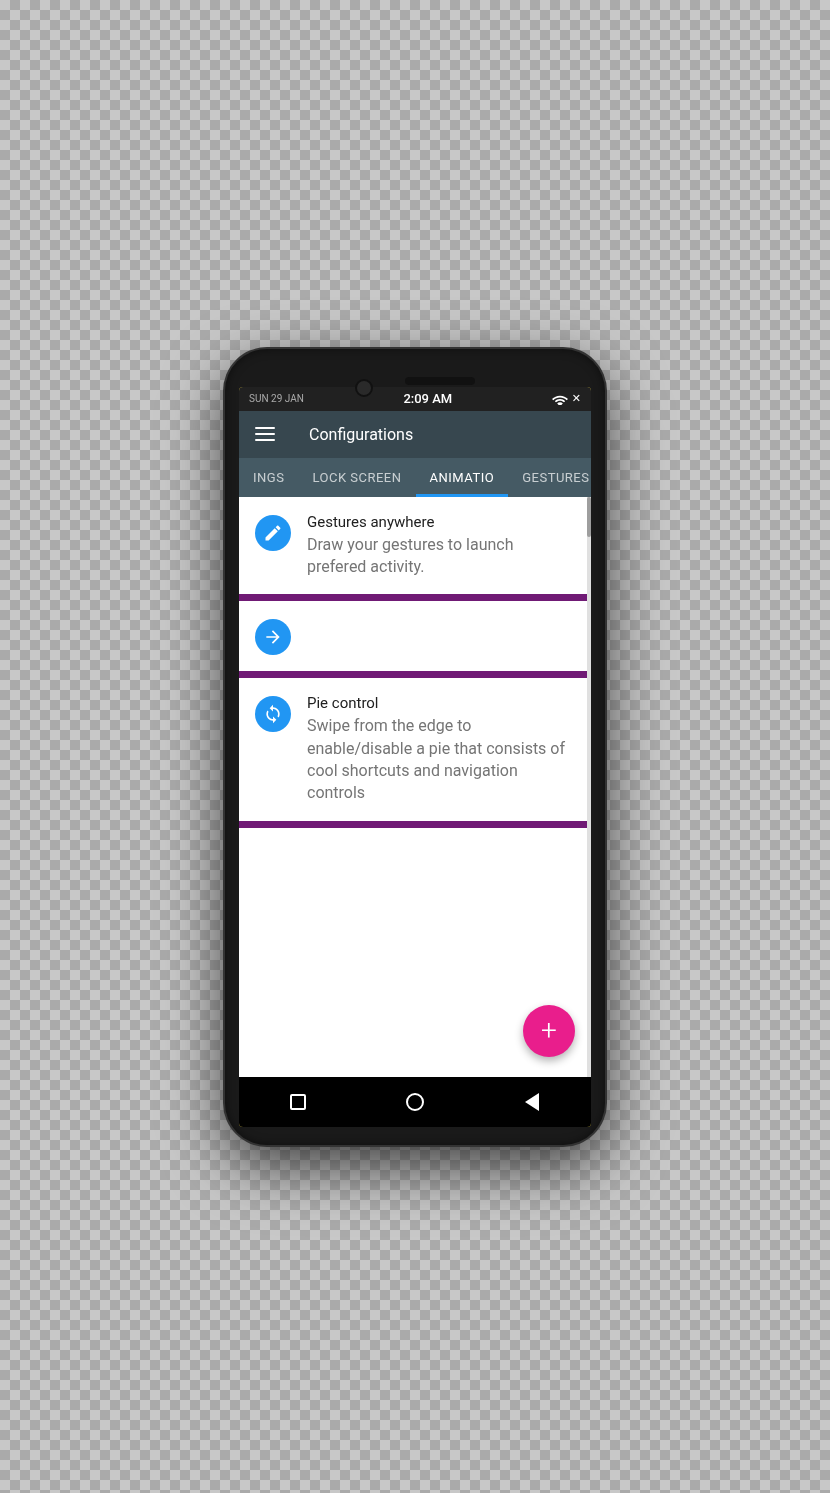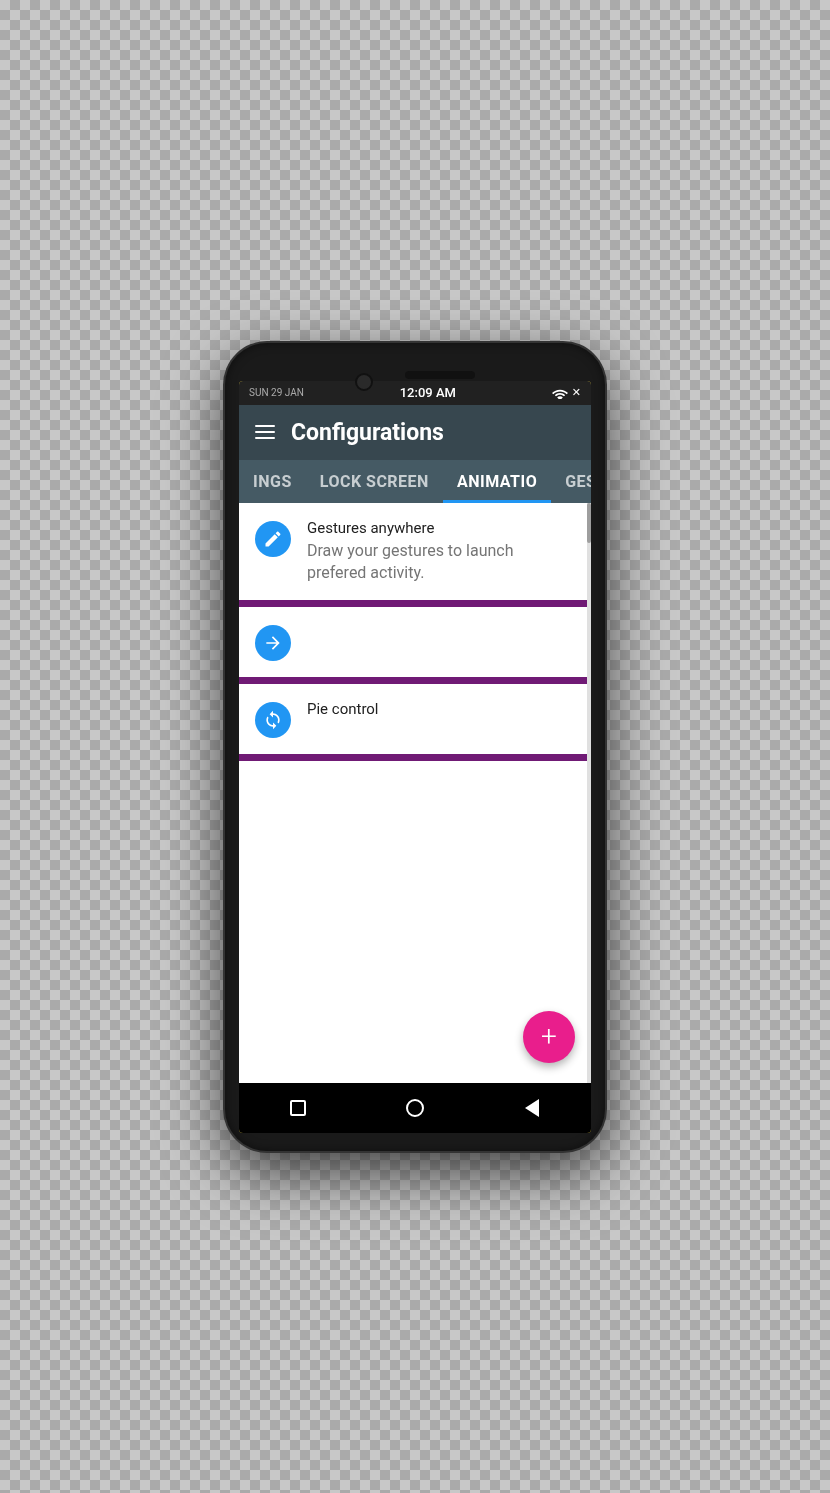--- a/index.html
+++ b/index.html
@@ -123,37 +123,38 @@
 
     .hamburger span {
       display: block;
       width: 20px;
       height: 2px;
       background: white;
       border-radius: 1px;
     }
 
     .app-bar-title {
-      font-size: 23px;
-      font-weight: bold;
-      color: white;
+      font-size: 16px;
+      font-weight: normal;
+      color: white;
+      margin-left: 18px;
     }
 
     
     .tab-bar {
       background: #455a64;
       display: flex;
       overflow: hidden;
     }
 
     .tab-item {
       padding: 12px 14px;
       color: rgba(255,255,255,0.7);
-      font-size: 16px;
-      font-weight: 700;
+      font-size: 13px;
+      font-weight: 400;
       letter-spacing: 0.5px;
       cursor: pointer;
       white-space: nowrap;
       position: relative;
     }
 
     .tab-item.active {
       color: white;
     }
 
@@ -327,21 +328,21 @@
     }
   </style>
 </head>
 <body>
 
 <div class="phone-outer">
   <div class="phone-screen">
 
     <div class="status-bar">
       <span class="status-bar-left">SUN 29 JAN</span>
-      <span class="status-bar-center">12:09 AM</span>
+      <span class="status-bar-center">2:09 AM</span>
       <div class="status-bar-right">
         <svg class="wifi-icon" viewBox="0 0 24 18" fill="white">
           <path d="M12 4C7.31 4 3.07 5.9 0 9l2 2c2.54-2.54 6.05-4.12 10-4.12s7.46 1.58 10 4.12l2-2C21.04 5.9 16.78 4 12 4zm0 5c-3.06 0-5.8 1.24-7.79 3.24L6 14c1.54-1.54 3.67-2.5 6-2.5s4.46.96 6 2.5l1.79-1.76C17.8 10.24 15.06 9 12 9zm0 5c-1.66 0-3.16.67-4.24 1.76L12 20l4.24-4.24C15.16 14.67 13.66 14 12 14z"></path>
         </svg>
         <span class="x-mark">✕</span>
       </div>
     </div>
 
     <div class="app-bar">
       <div class="hamburger">
@@ -393,20 +394,21 @@
       </div>
 
       <div class="settings-item">
         <div class="settings-item-icon">
           <svg viewBox="0 0 24 24">
             <path d="M12 4V1L8 5l4 4V6c3.31 0 6 2.69 6 6 0 1.01-.25 1.97-.7 2.8l1.46 1.46C19.54 15.03 20 13.57 20 12c0-4.42-3.58-8-8-8zm0 14c-3.31 0-6-2.69-6-6 0-1.01.25-1.97.7-2.8L5.24 7.74C4.46 8.97 4 10.43 4 12c0 4.42 3.58 8 8 8v3l4-4-4-4v3z"></path>
           </svg>
         </div>
         <div class="settings-item-text">
           <div class="settings-item-title">Pie control</div>
+          <div class="settings-item-desc">Swipe from the edge to enable/disable a pie that consists of cool shortcuts and navigation controls</div>
         </div>
       </div>
 
 
       <div class="scroll-indicator">
         <div class="scroll-thumb"></div>
       </div>
 
       <div class="fab">
         <span>+</span>

